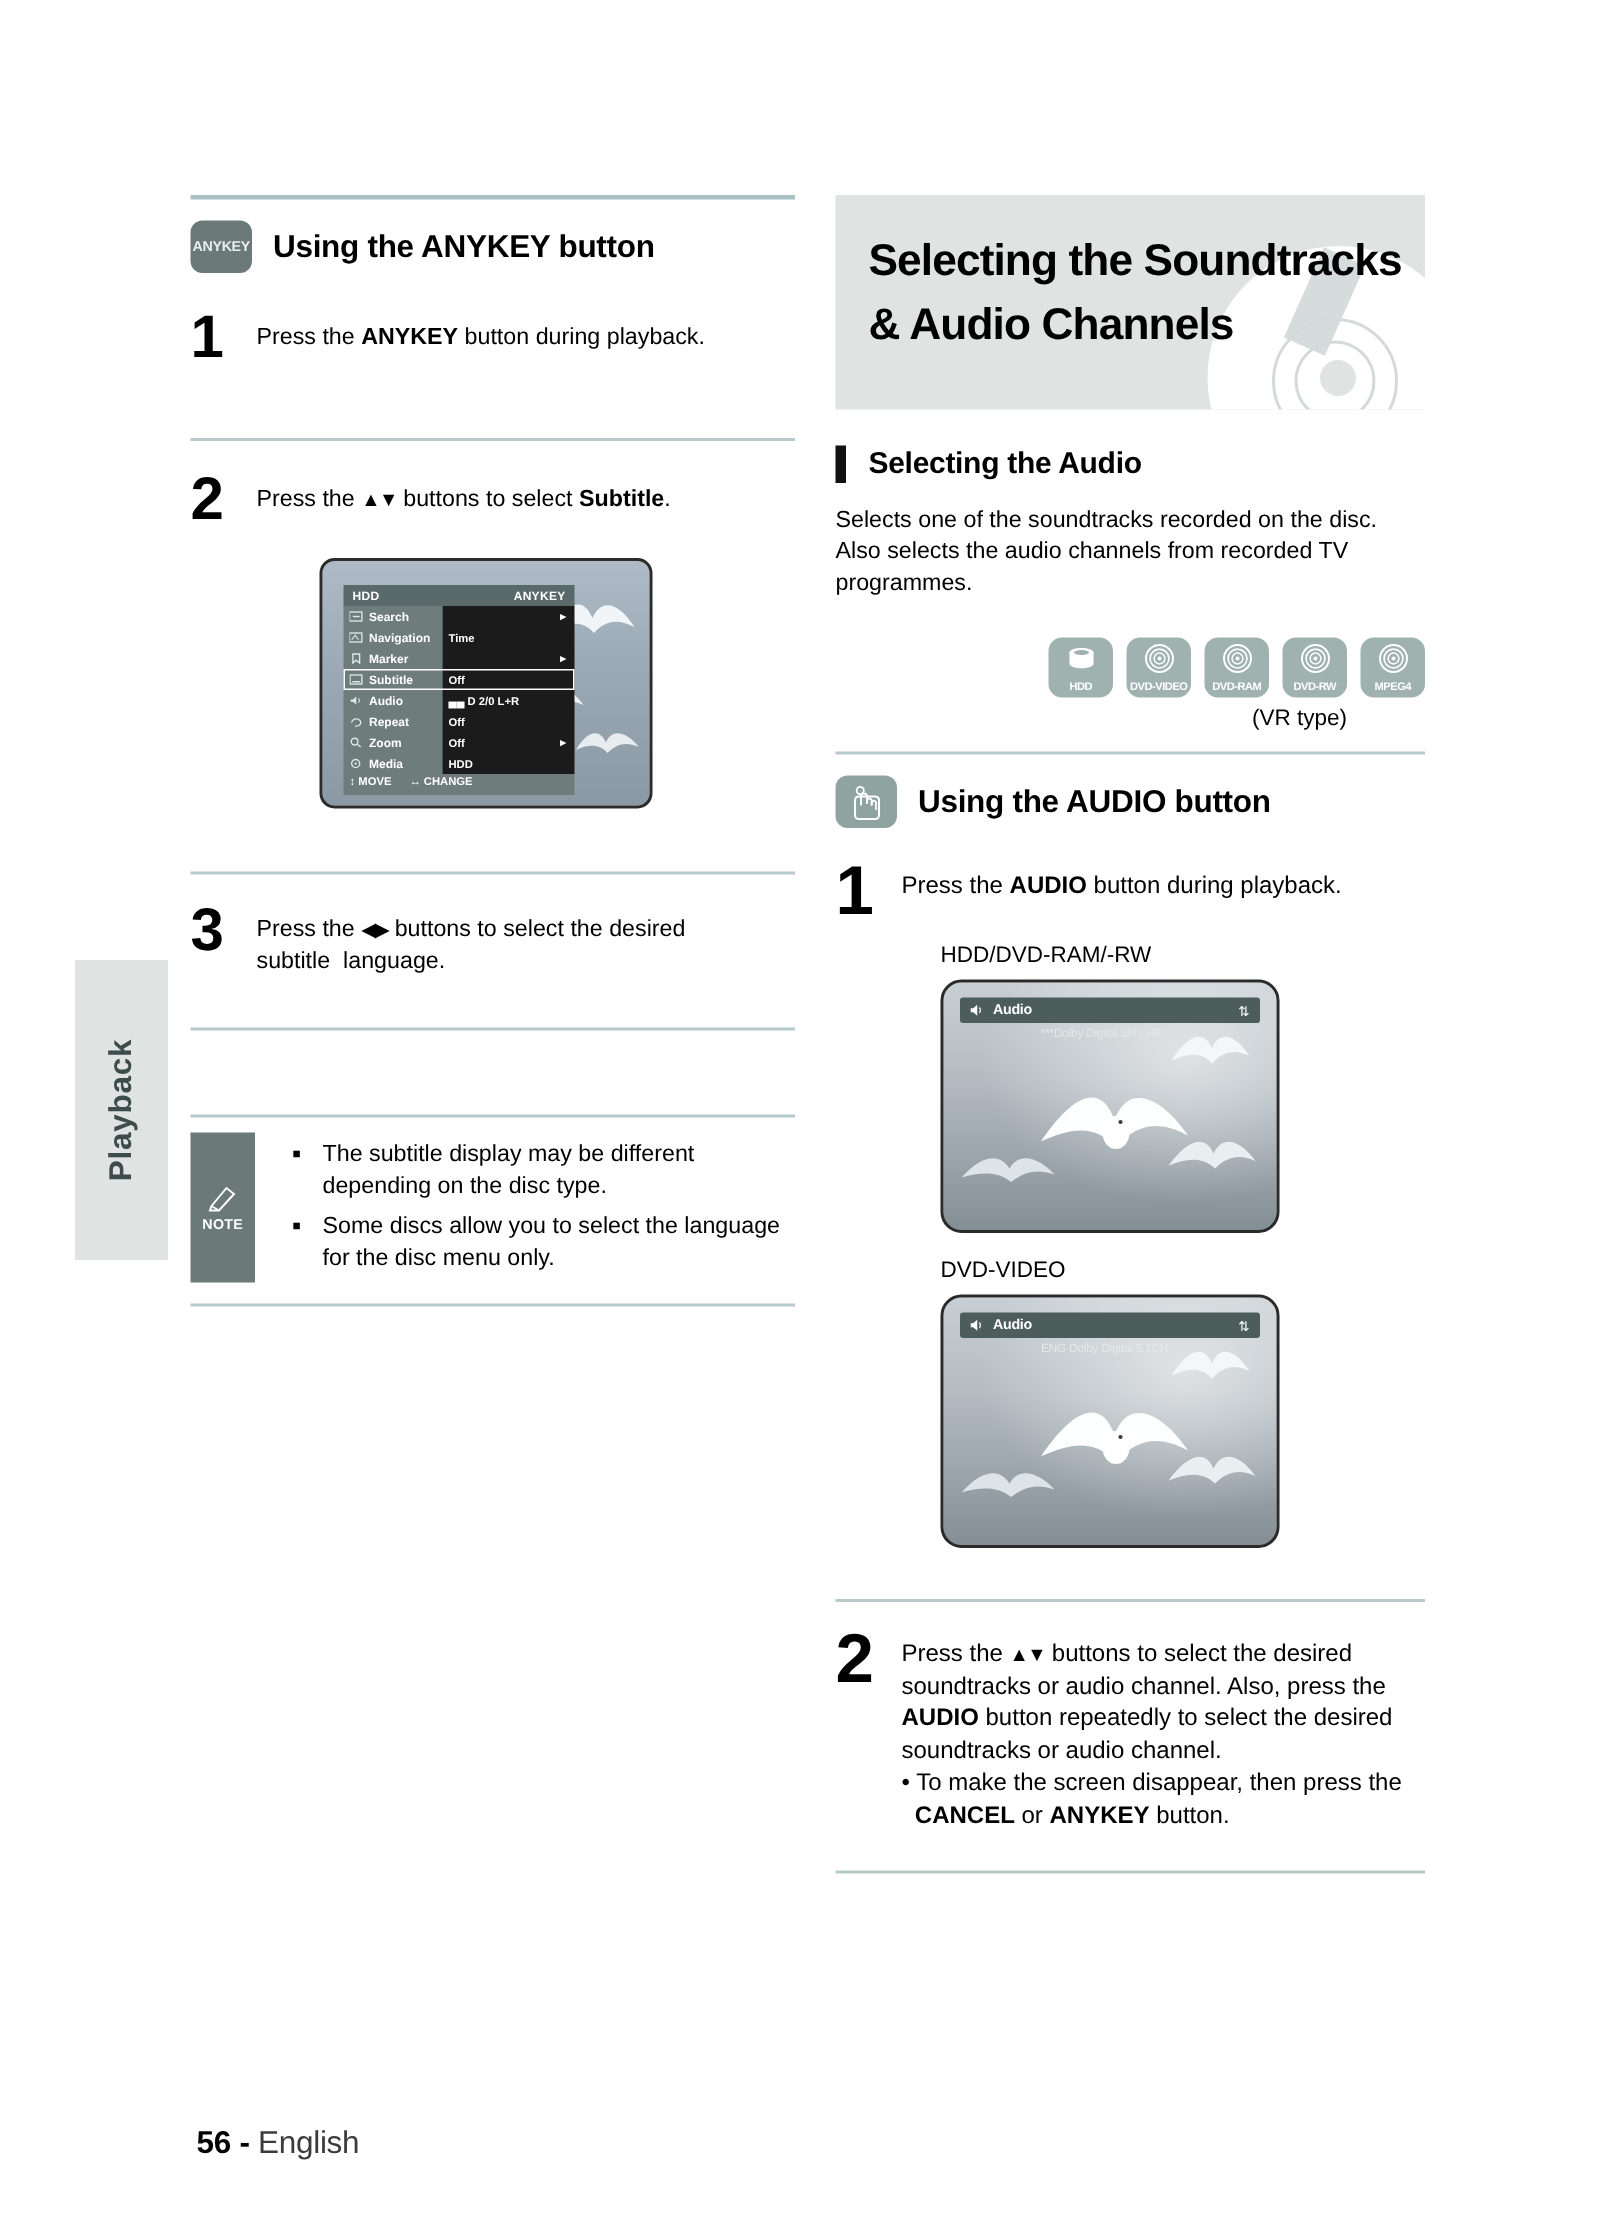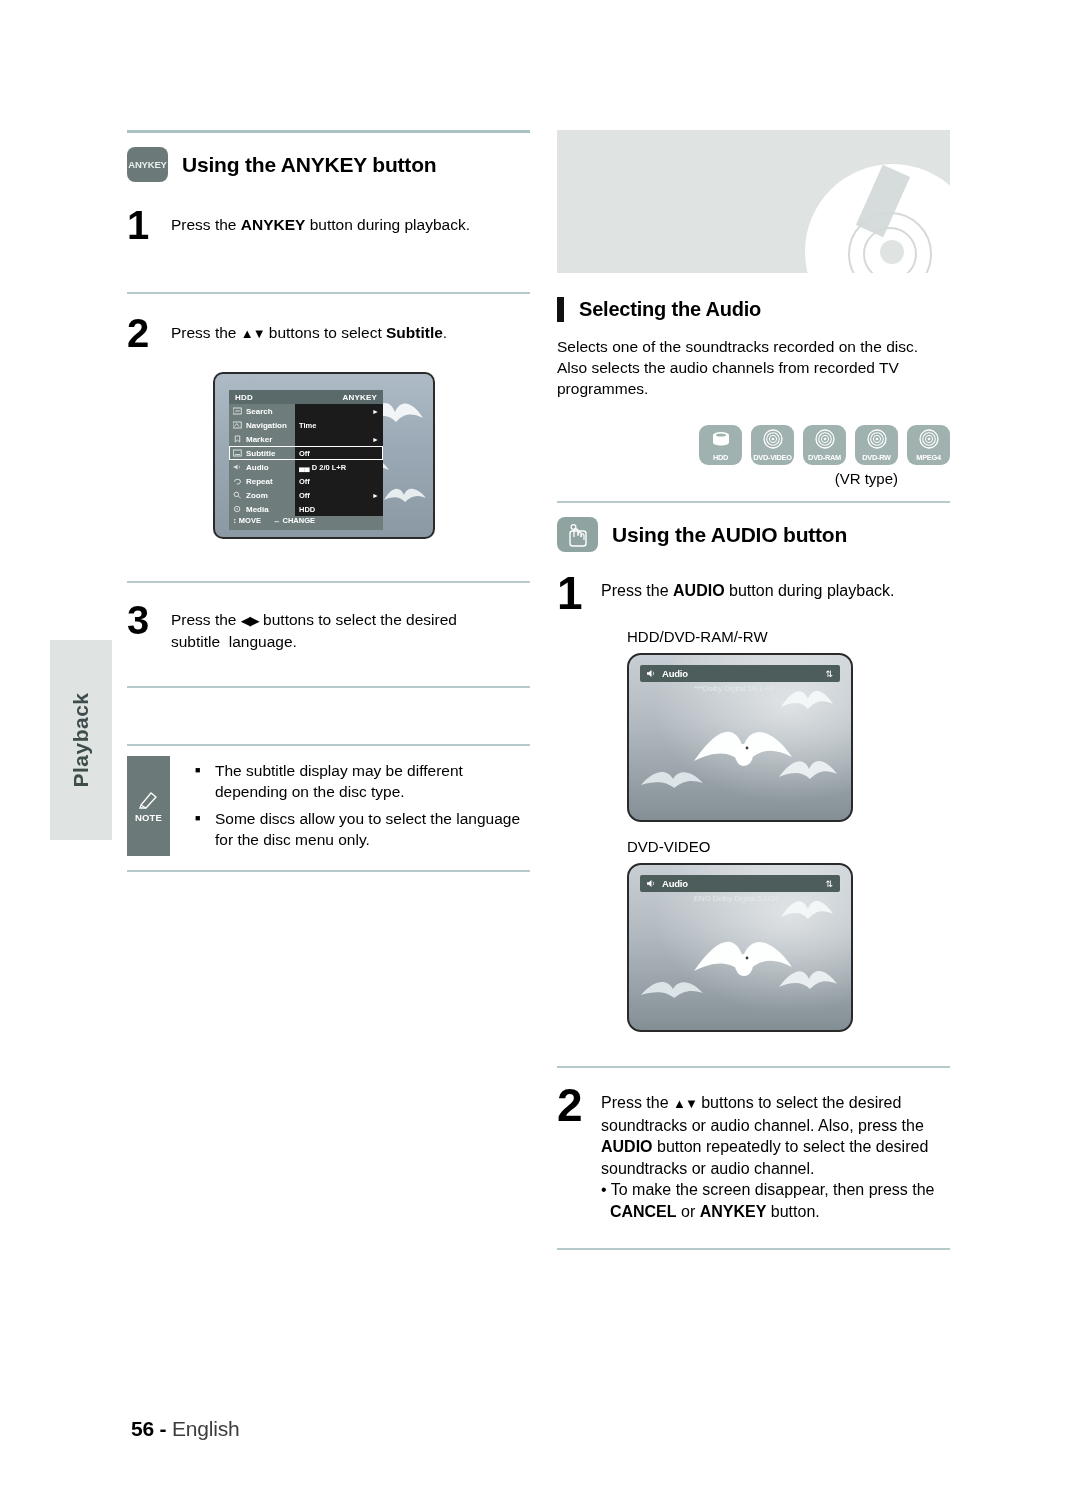--- a/index.html
+++ b/index.html
@@ -415,20 +415,24 @@
 </div>
 
 <div class="col-right">
 
   <div class="banner">
     <div class="disc"></div>
     <div class="sheen"></div>
     <div class="disc-ring1"></div>
     <div class="disc-ring2"></div>
     <div class="disc-hub"></div>
+    <h1>
+      <span>Selecting the Soundtracks</span><br>
+      <span>&amp; Audio Channels</span>
+    </h1>
   </div>
 
   <div class="sub-head">
     <div class="bar"></div>
     <h3>Selecting the Audio</h3>
   </div>
 
   <div class="body-txt">Selects one of the soundtracks recorded on the disc.<br>Also selects the audio channels from recorded TV<br>programmes.</div>
 
   <div class="disc-icons">

